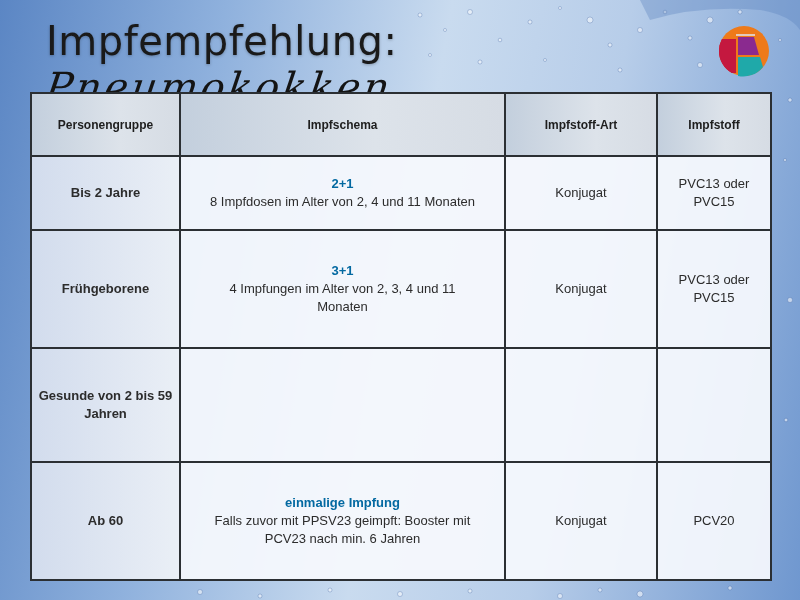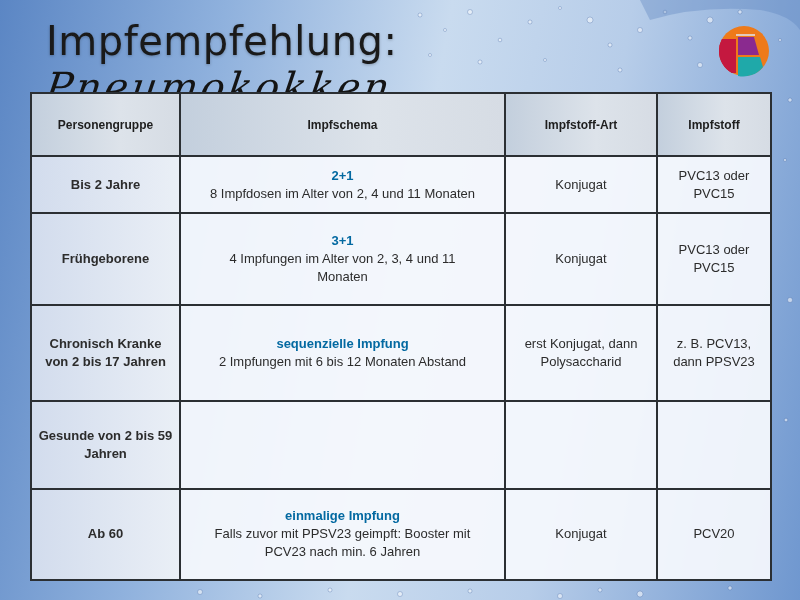--- a/index.html
+++ b/index.html
@@ -125,29 +125,20 @@
     </tr>
     <tr style="height:72px">
       <td class="group">Frühgeborene</td>
       <td class="cell" style="padding:0 28px">
         <span class="schema-title">3+1</span>
         <span class="schema-desc">4 Impfungen im Alter von 2, 3, 4 und 11 Monaten</span>
       </td>
       <td class="cell">Konjugat</td>
       <td class="cell" style="padding:0 14px">PVC13 oder PVC15</td>
     </tr>
-    <tr style="height:76px">
-      <td class="group">Chronisch Kranke von 2 bis 17 Jahren</td>
-      <td class="cell">
-        <span class="schema-title">sequenzielle Impfung</span>
-        <span class="schema-desc">2 Impfungen mit 6 bis 12 Monaten Abstand</span>
-      </td>
-      <td class="cell">erst Konjugat, dann Polysaccharid</td>
-      <td class="cell">z. B. PCV13, dann PPSV23</td>
-    </tr>
     <tr style="height:69px">
       <td class="group">Gesunde von 2 bis 59 Jahren</td>
       <td class="cell">
         <span class="schema-title"></span>
         <span class="schema-desc"></span>
       </td>
       <td class="cell"></td>
       <td class="cell"></td>
     </tr>
     <tr style="height:72px">

